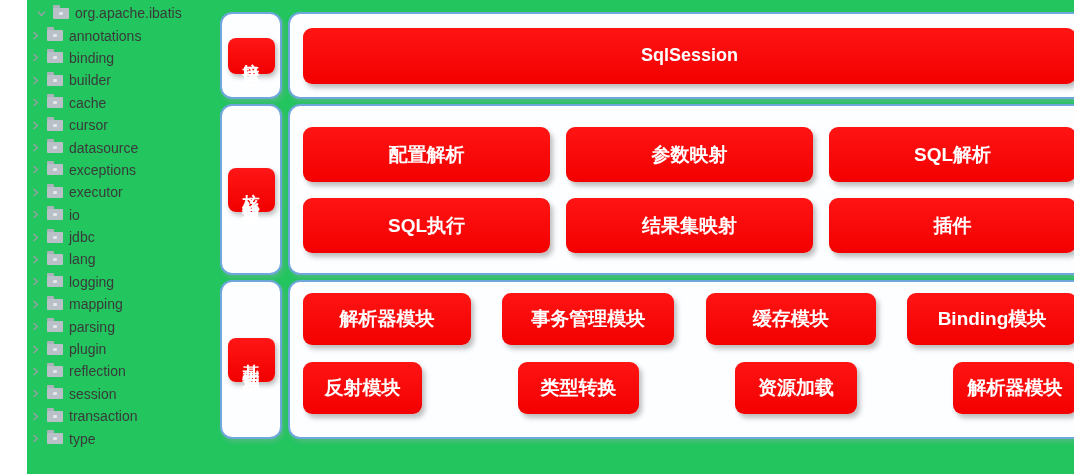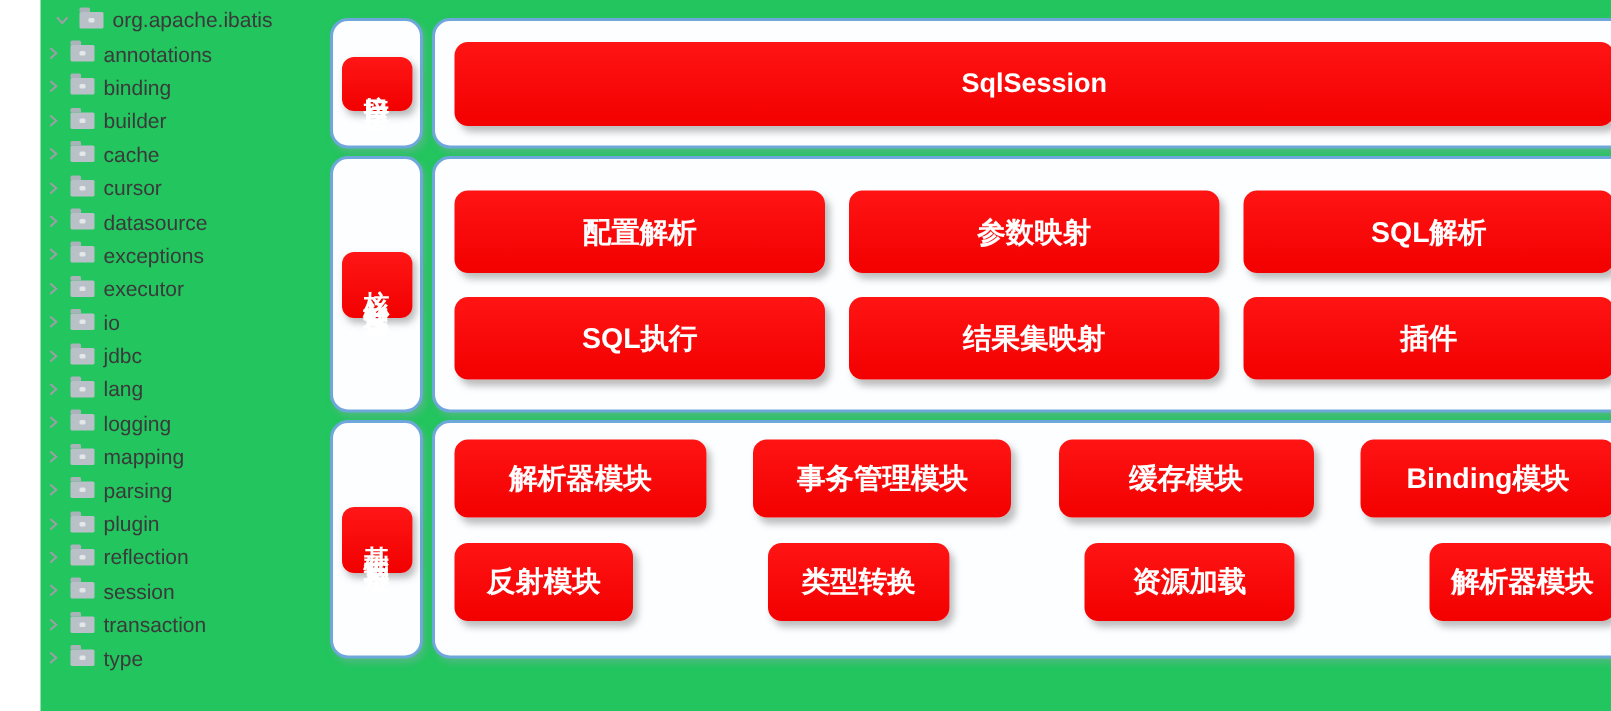--- a/index.html
+++ b/index.html
@@ -280,20 +280,20 @@
       <div class="content-box rows">
         <div class="l3row">
           <div class="module" style="width:168px">解析器模块</div>
           <div class="module" style="width:172px">事务管理模块</div>
           <div class="module" style="width:170px">缓存模块</div>
           <div class="module" style="width:170px">Binding模块</div>
         </div>
         <div class="l3row">
           <div class="module" style="width:119px">反射模块</div>
           <div class="module" style="width:121px">类型转换</div>
-          <div class="module" style="width:140px">资源加载</div>
+          <div class="module" style="width:122px">资源加载</div>
           <div class="module" style="width:124px">解析器模块</div>
         </div>
       </div>
     </div>
 
   </div>
 </div>
 
 </body></html>

